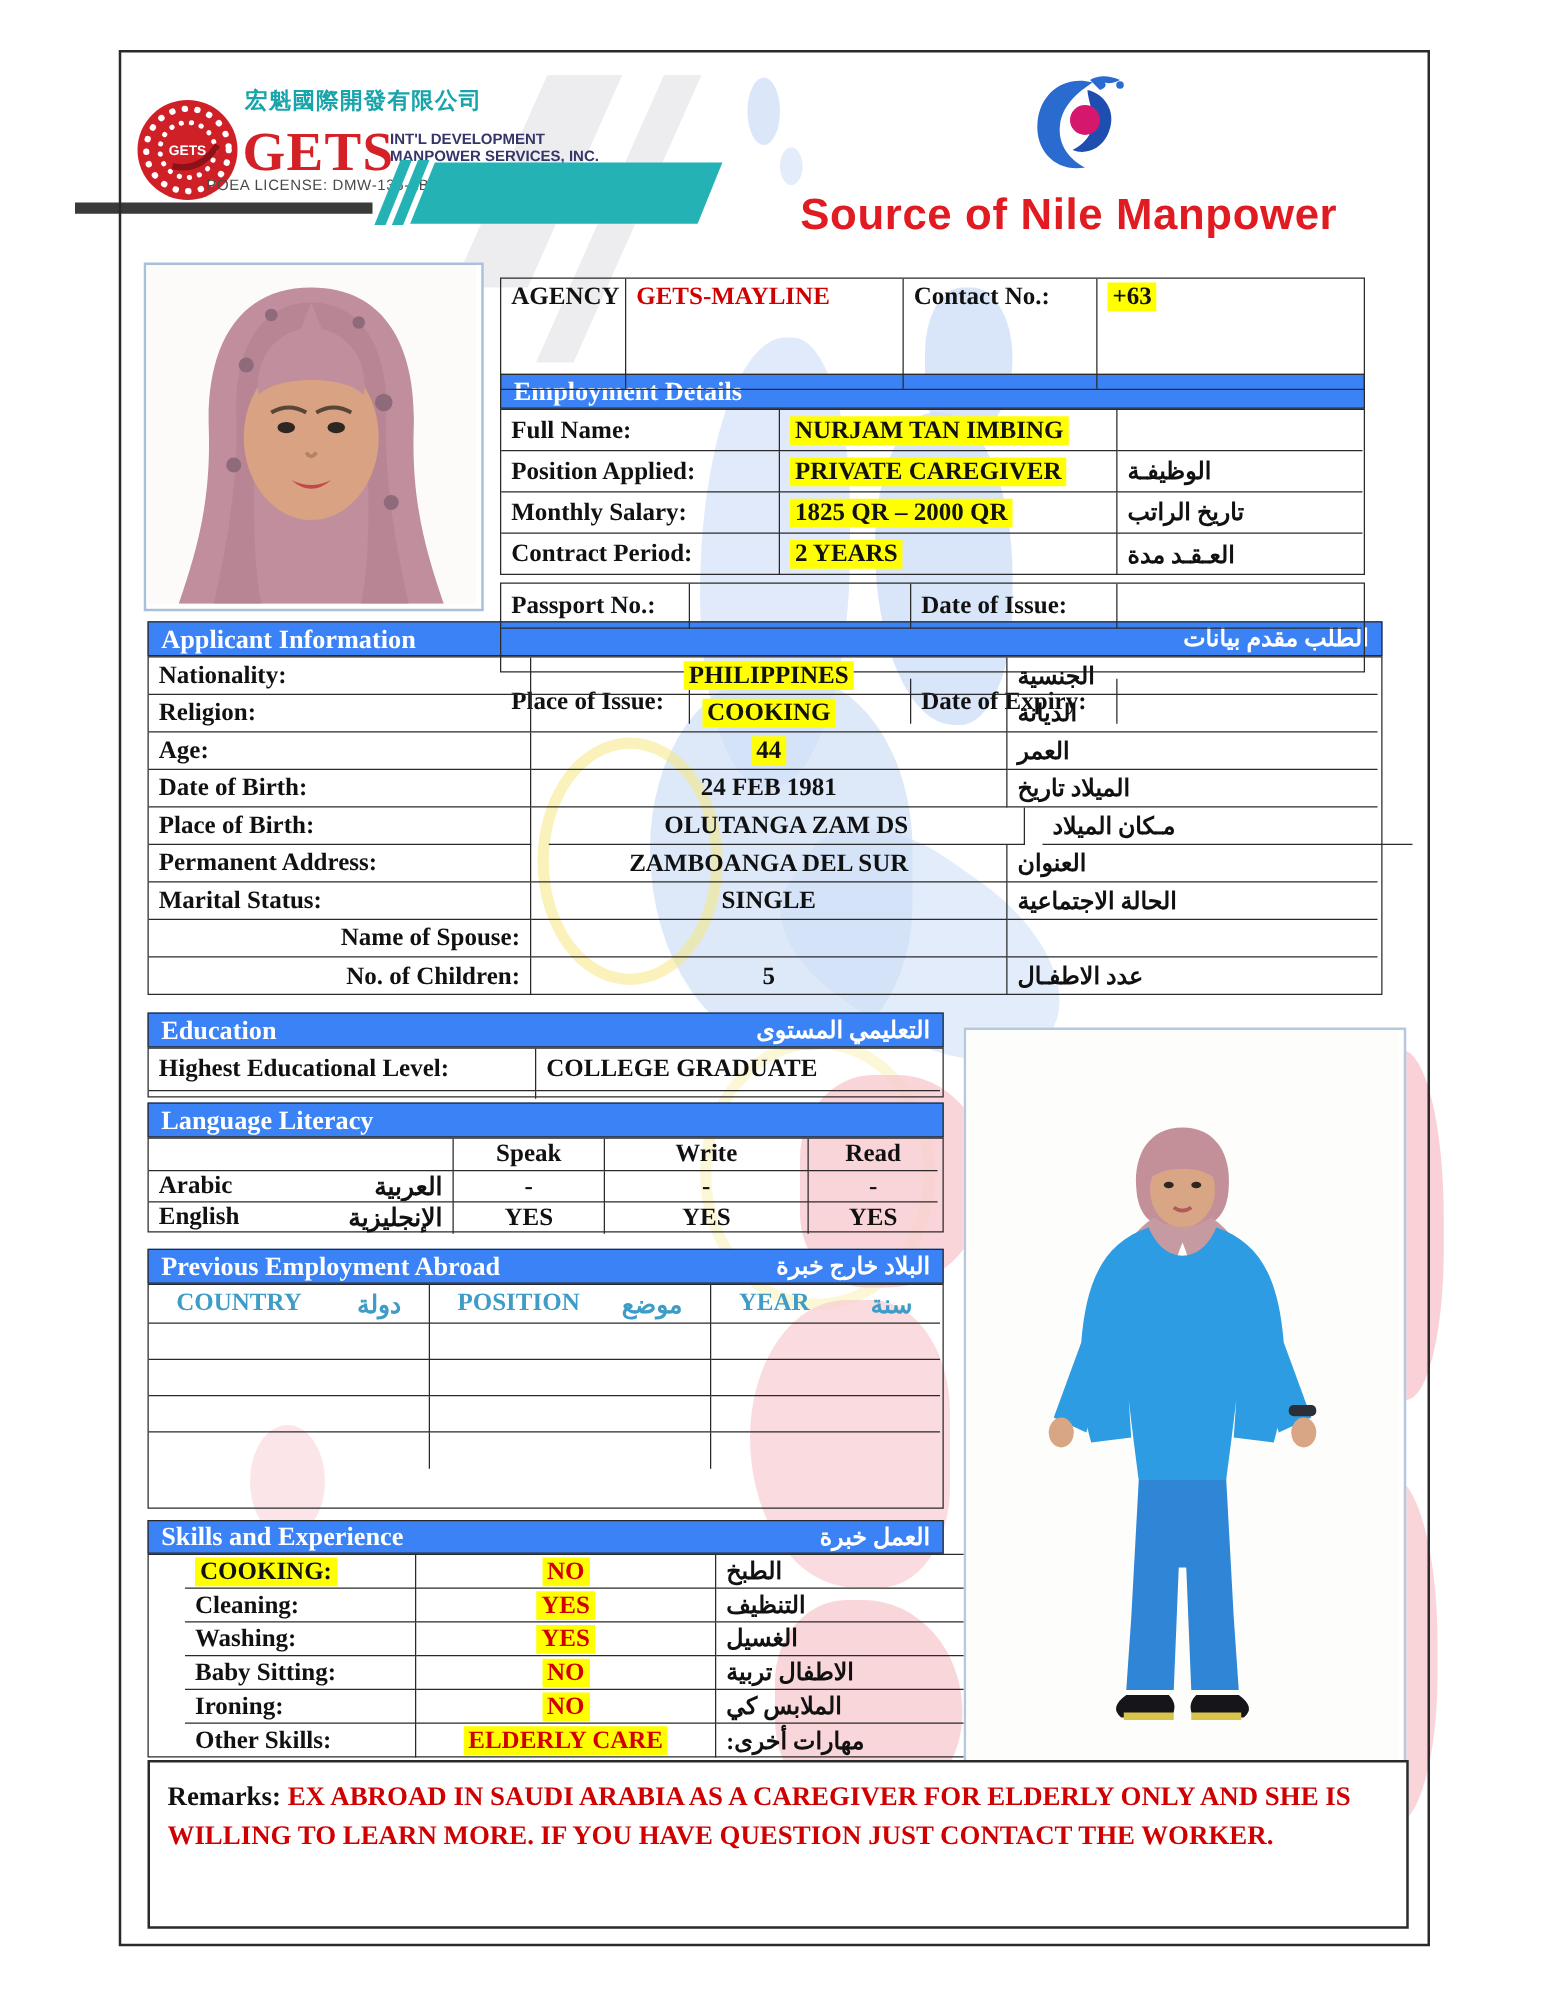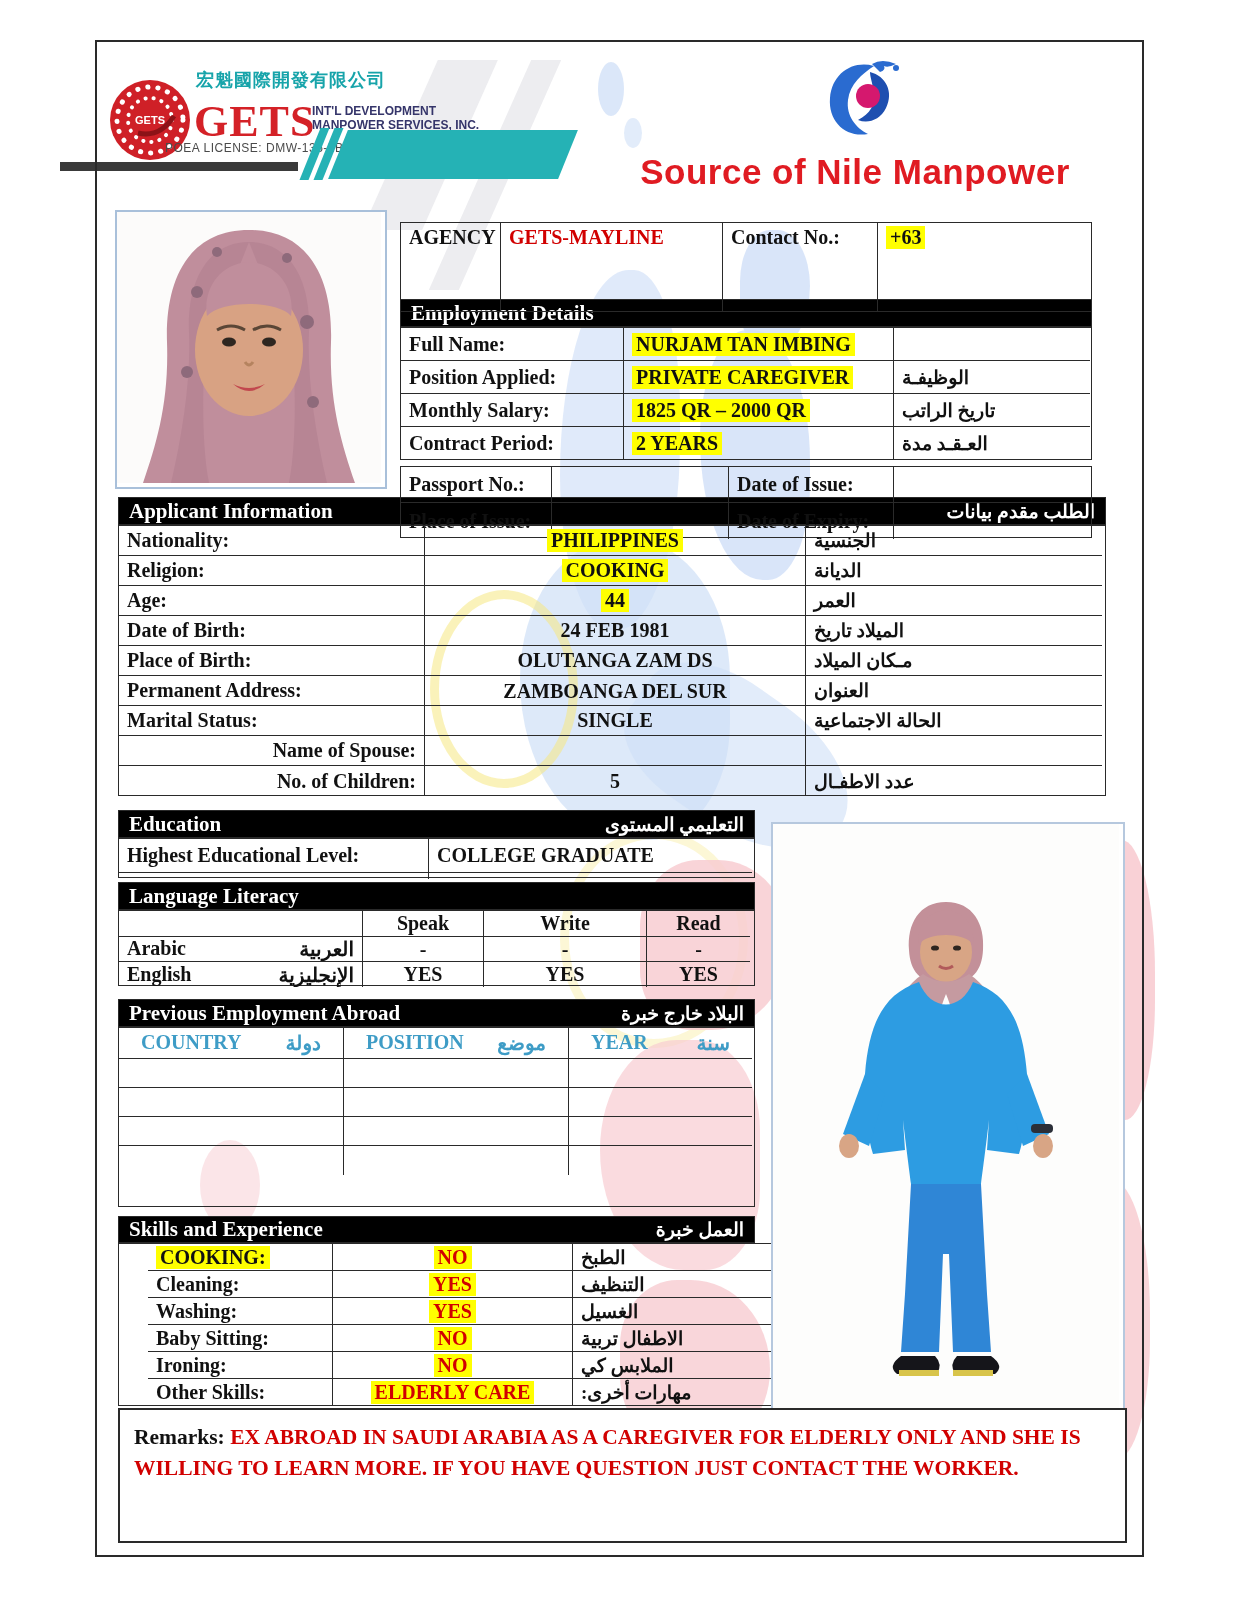--- a/index.html
+++ b/index.html
@@ -24,21 +24,21 @@
            font-size:12px;color:#4a4a4a;letter-spacing:.5px;}
   .black-bar{position:absolute;left:60px;top:162px;width:238px;height:9px;background:#3a3a3a;}
   .teal-stripe{position:absolute;left:338px;top:130px;width:230px;height:49px;background:#25b2b5;transform:skewX(-22deg);}
   .teal-slash{position:absolute;width:9px;height:52px;background:#25b2b5;transform:skewX(-22deg);}
   .gray-streak{position:absolute;background:#ededf0;transform:skewX(-24deg);}
   .nile-title{position:absolute;left:620px;top:152px;width:470px;text-align:center;
            font-family:"Liberation Sans",sans-serif;font-weight:bold;font-size:35px;color:#e01b22;letter-spacing:.5px;}
   
   .photo-frame{position:absolute;background:#fff;border:2px solid #a9c0da;}
   
-  .band{position:absolute;background:#000000;border:1.5px solid #2a2a2a;display:flex;align-items:center;
+  .band{position:absolute;background:#3b82f6;border:1.5px solid #2a2a2a;display:flex;align-items:center;
         justify-content:space-between;padding:0 10px;box-sizing:border-box;color:#fff;font-weight:bold;font-size:21px;}
   .band .ar{font-size:19px;direction:rtl;}
   
   .tbl{position:absolute;border:1.6px solid #2a2a2a;box-sizing:border-box;background:transparent;}
   .t-row{display:grid;box-sizing:border-box;}
   .t-row > .cell{border-right:1.4px solid #2a2a2a;border-bottom:1.4px solid #2a2a2a;box-sizing:border-box;
         display:flex;align-items:center;padding:0 8px;font-weight:bold;font-size:20px;overflow:hidden;white-space:nowrap;}
   .t-row > .cell:last-child{border-right:none;}
   .t-row:last-child > .cell{border-bottom:none;}
   .cell.center{justify-content:center;}
@@ -179,21 +179,21 @@
     </div>
   </div>
 
   <div class="tbl layer" style="left:400px;top:466px;width:692px;height:72px;">
     <div class="t-row" style="grid-template-columns:151px 177px 165px 195px;height:36px;">
       <div class="cell">Passport No.:</div>
       <div class="cell"></div>
       <div class="cell">Date of Issue:</div>
       <div class="cell"></div>
     </div>
-    <div class="t-row" style="grid-template-columns:151px 177px 165px 195px;height:36px;">
+    <div class="t-row" style="grid-template-columns:151px 177px 165px 195px;height:36px;margin-top:40px;">
       <div class="cell">Place of Issue:</div>
       <div class="cell"></div>
       <div class="cell">Date of Expiry:</div>
       <div class="cell"></div>
     </div>
   </div>
 
   <div class="band" style="left:118px;top:497px;width:988px;height:28px;">
     <span>Applicant Information</span>
     <span class="ar">الطلب مقدم بيانات</span>
@@ -218,21 +218,21 @@
       <div class="cell center">
           <span class="hl">44</span>
         </div>
       <div class="cell ar">العمر</div>
     </div>
     <div class="t-row" style="grid-template-columns:306px 381px 296px;height:30px;">
       <div class="cell">Date of Birth:</div>
       <div class="cell center">24 FEB 1981</div>
       <div class="cell ar">الميلاد تاريخ</div>
     </div>
-    <div class="t-row" style="grid-template-columns:306px 381px 296px;height:30px;">
+    <div class="t-row" style="grid-template-columns:306px 381px 296px;height:30px;gap:14px;">
       <div class="cell">Place of Birth:</div>
       <div class="cell center">OLUTANGA ZAM DS</div>
       <div class="cell ar">مـكان الميلاد</div>
     </div>
     <div class="t-row" style="grid-template-columns:306px 381px 296px;height:30px;">
       <div class="cell">Permanent Address:</div>
       <div class="cell center" style="align-items:flex-end;padding-bottom:2px;">ZAMBOANGA DEL SUR</div>
       <div class="cell ar">العنوان</div>
     </div>
     <div class="t-row" style="grid-template-columns:306px 381px 296px;height:30px;">

